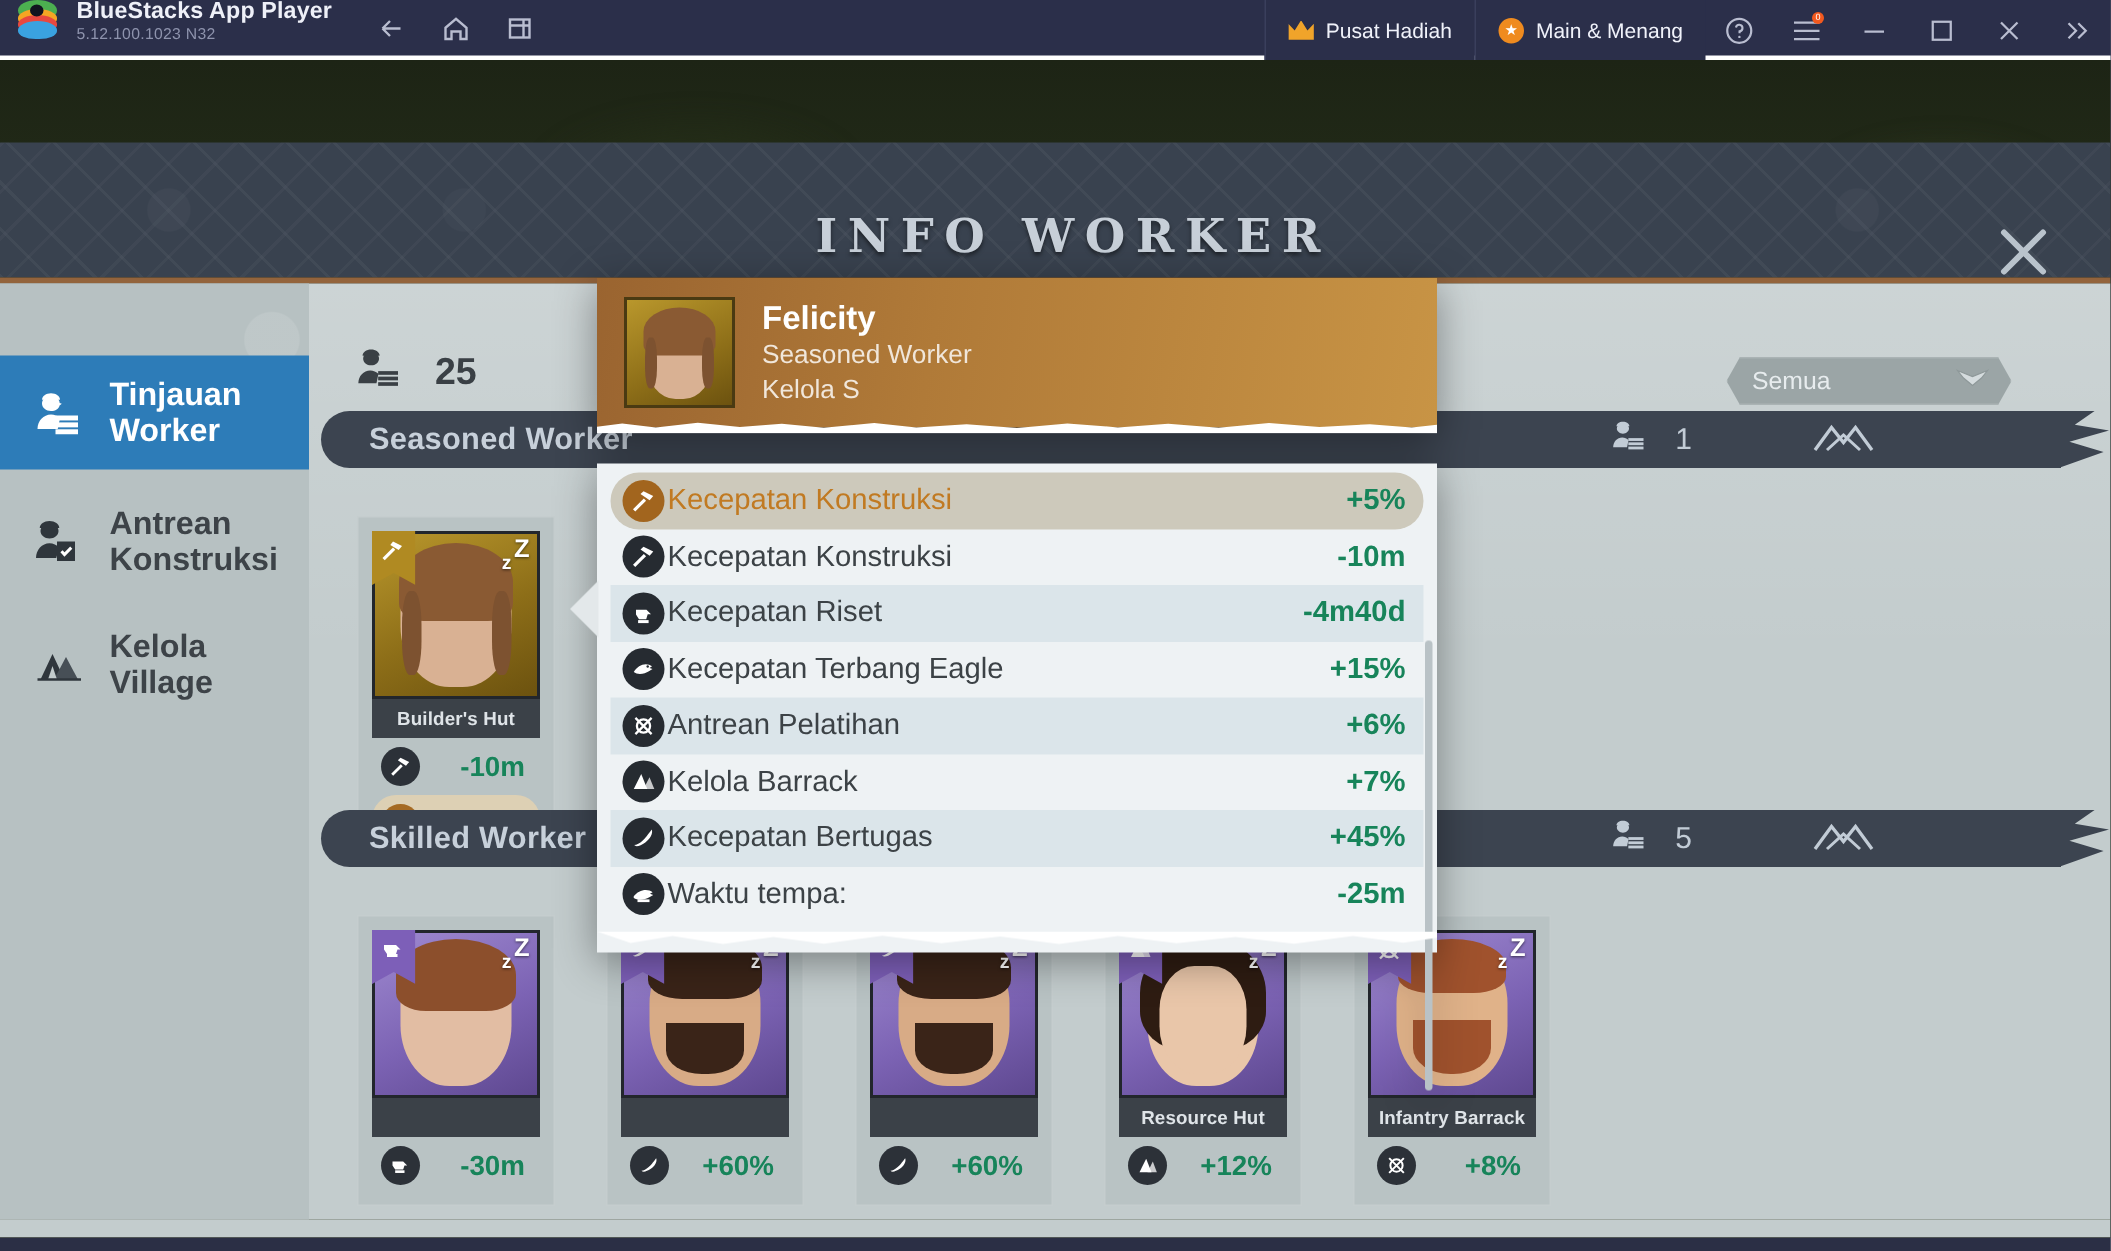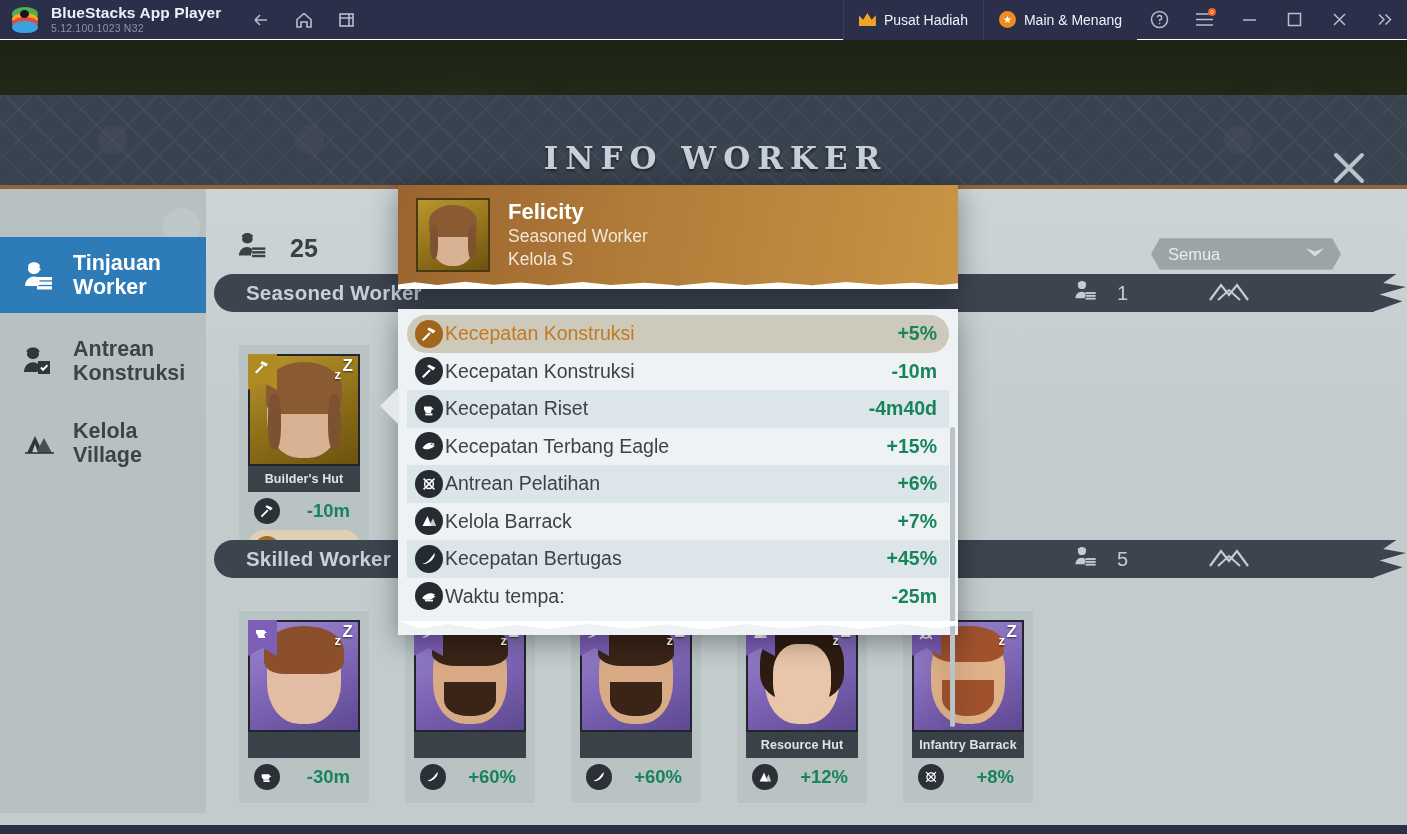--- a/index.html
+++ b/index.html
@@ -2,22 +2,22 @@
 <html><head>
 <meta charset="utf-8">
 <style>
   * { margin:0; padding:0; box-sizing:border-box; }
   html,body{ width:1407px; height:834px; overflow:hidden; background:#2b2f45; }
   body{ font-family:"Liberation Sans", sans-serif; }
 
   
   #titlebar{
     position:absolute; left:0; top:0; width:1407px; height:40px;
-    background:#2b2f4a; display:flex; align-items:center; color:#e9ebf5;
-    border-bottom:1px solid #ffffff;
+    background:#2b2f4a; display:flex; color:#e9ebf5;
+    border-bottom:3px solid #ffffff;
   }
   #bs-logo{ width:26px;height:26px;margin-left:12px;position:relative;flex:0 0 auto; }
   #bs-logo .l{ position:absolute;left:0;border-radius:50% 50% 45% 45%; }
   #bs-logo .l1{ width:26px;height:12px;top:14px;background:#3aa2e0; }
   #bs-logo .l2{ width:26px;height:12px;top:10px;background:#e8483f; }
   #bs-logo .l3{ width:26px;height:12px;top:6px;background:#f5a623; }
   #bs-logo .l4{ width:26px;height:14px;top:0px;background:#4caf50;border-radius:50%; }
   #bs-logo .dot{ position:absolute;left:8px;top:3px;width:9px;height:8px;background:#12141f;border-radius:50%; }
   #bs-title-wrap{ margin-left:13px; line-height:1.05; }
   #bs-title{ font-size:15.5px; font-weight:bold; letter-spacing:.1px; color:#eef0f8; }

